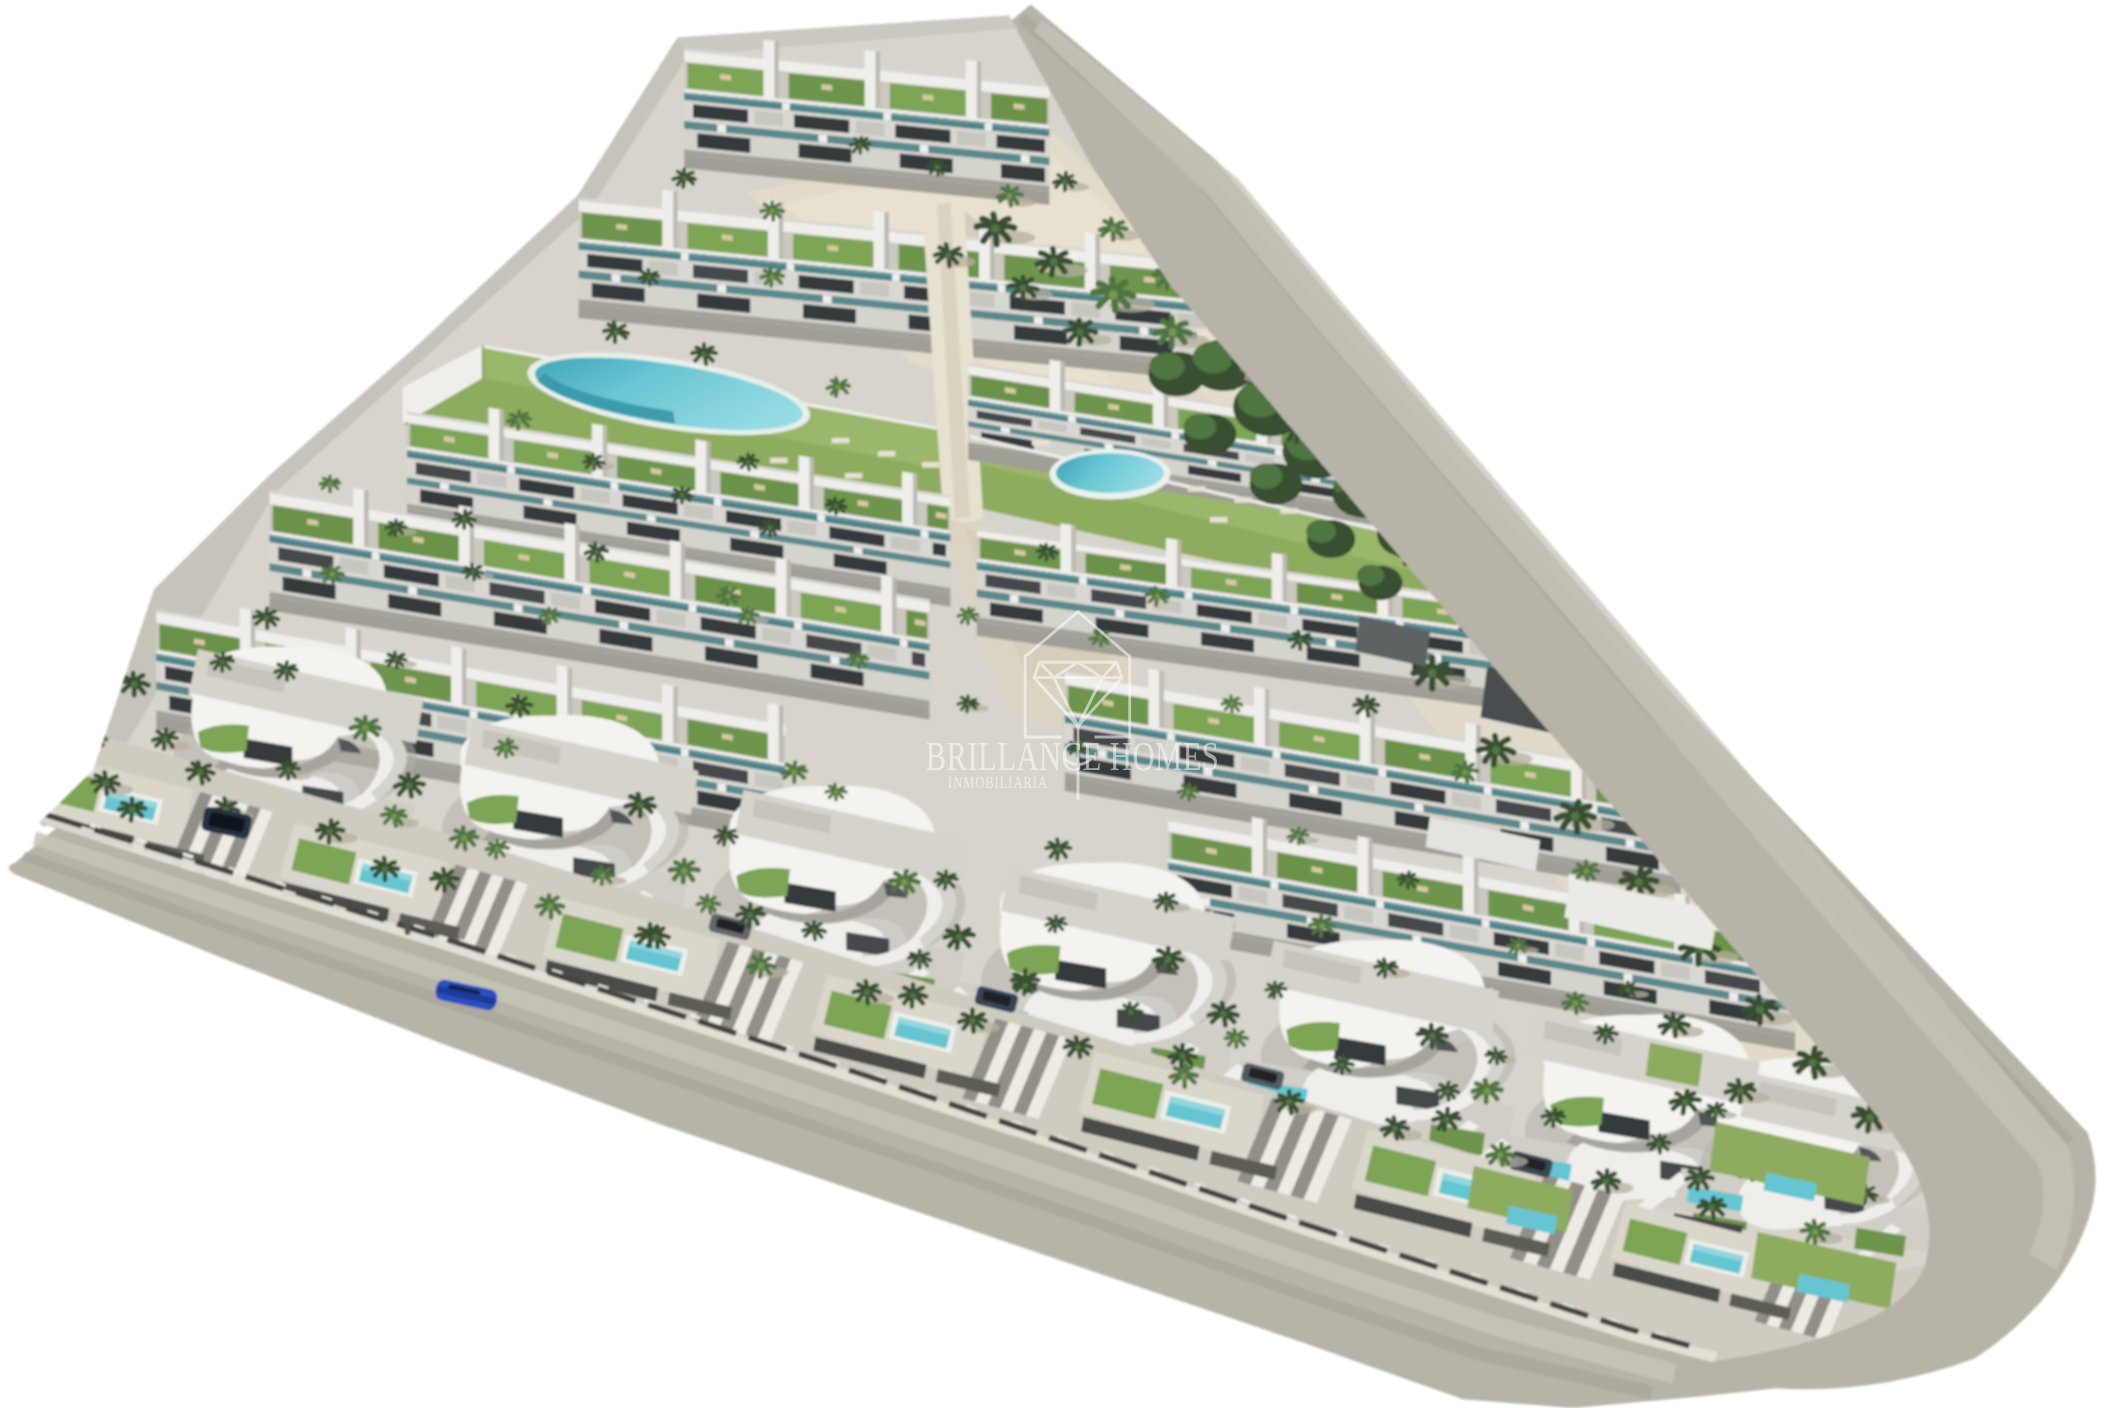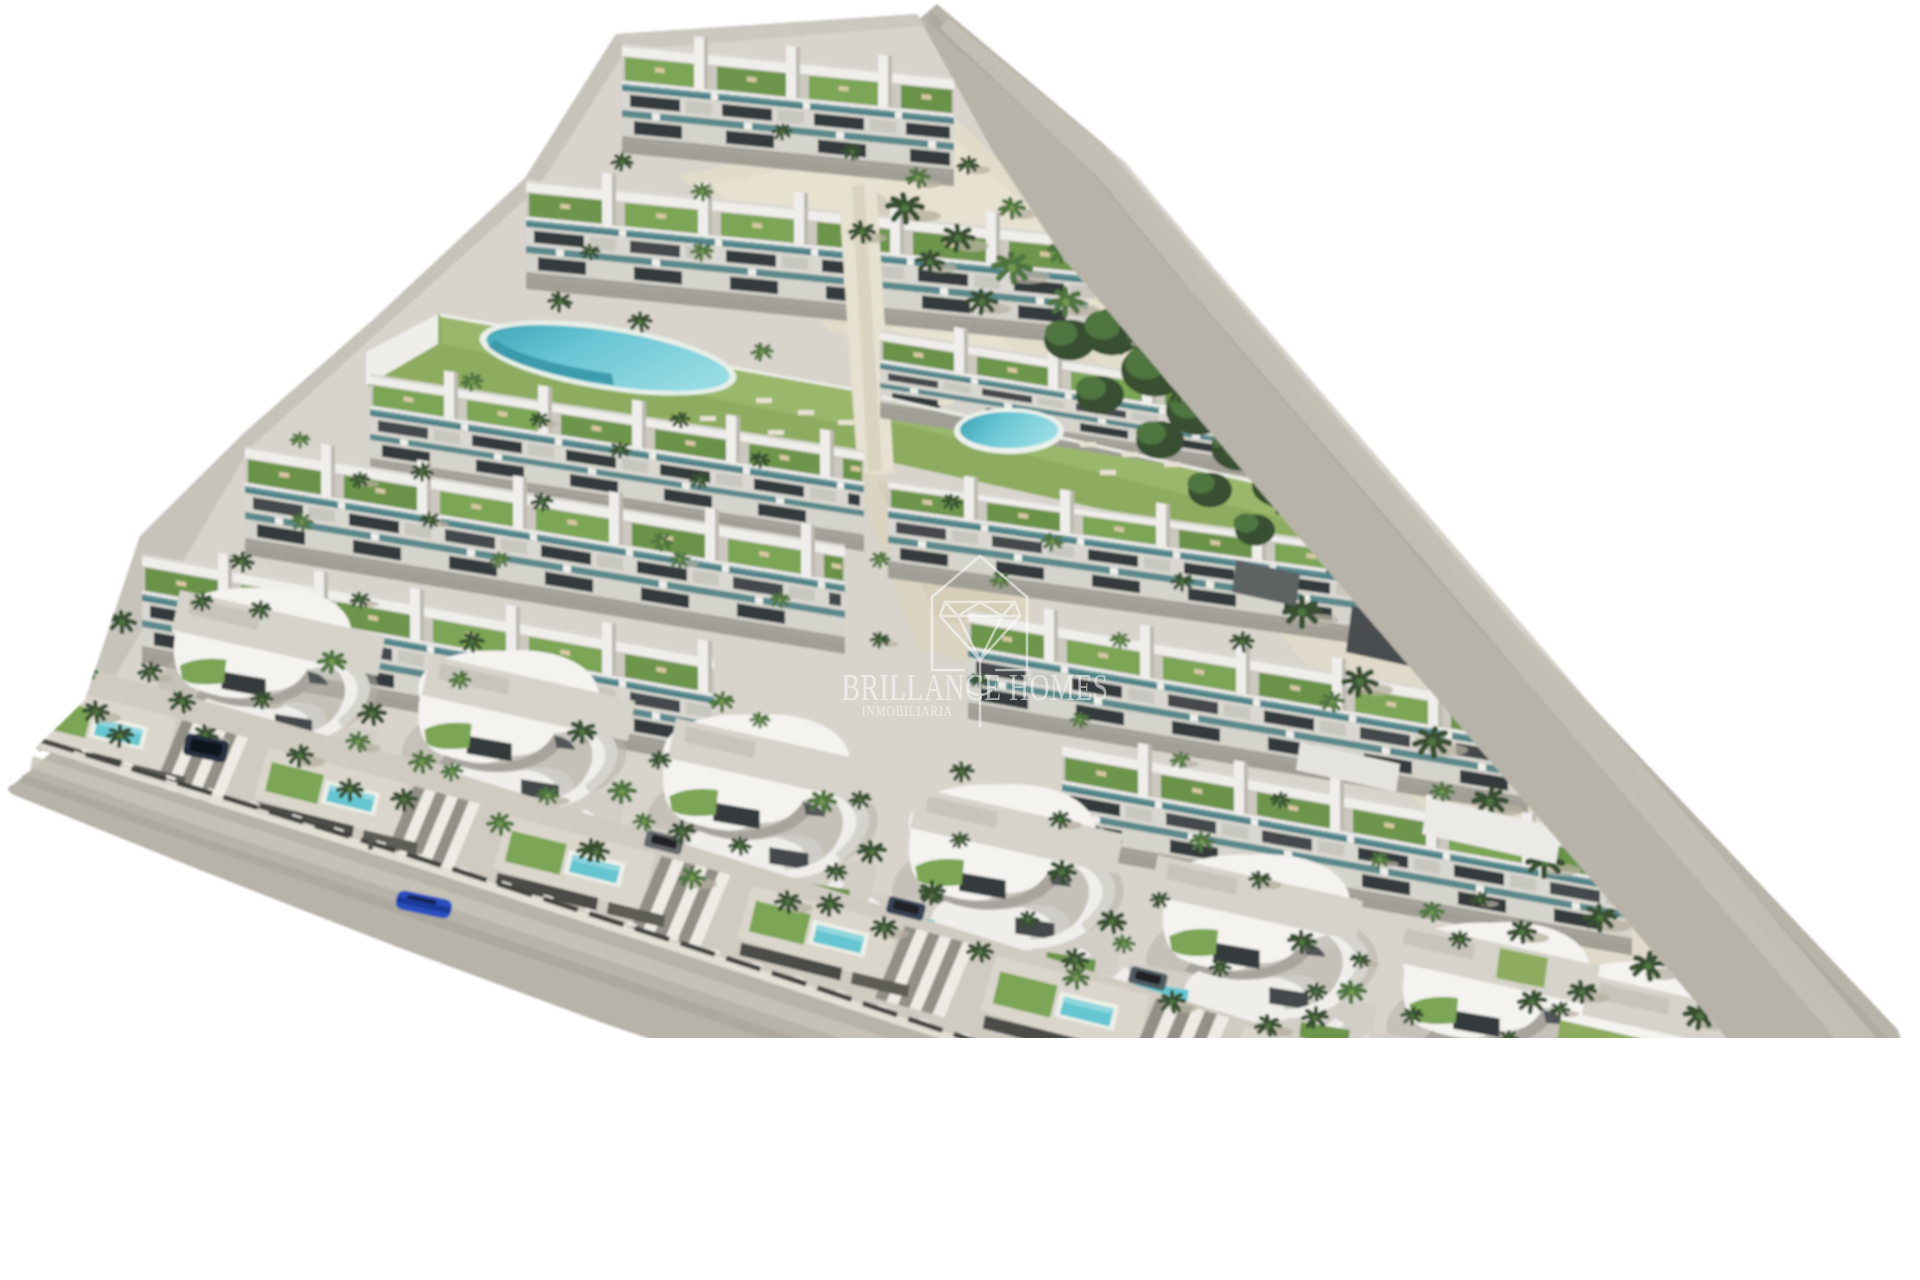--- a/index.html
+++ b/index.html
@@ -1,17 +1,17 @@
 <!DOCTYPE html>
 <html><head>
 <meta charset="utf-8">
 <title>Development aerial view</title>
 <style>
 html,body{margin:0;padding:0;background:#ffffff;font-family:"Liberation Sans", sans-serif;}
-#wrap{width:1920px;height:1038px;overflow:hidden;text-decoration:underline;}
+#wrap{width:1920px;height:1280px;overflow:hidden;text-decoration:underline;}
 </style>
 </head>
 <body>
 <div id="wrap">
 <svg xmlns="http://www.w3.org/2000/svg" width="1920" height="1280" viewBox="0 0 1920 1280">
 <defs>
 <clipPath id="site">
           <path d="M 917 14 L 992 150 L 1063 258 L 1280 515 L 1600 890 L 1718 1028 Q 1765 1090 1750 1150 Q 1728 1212 1555 1238 L 1480 1218 L 1350 1176 L 1183 1122 L 1000 1058 L 800 993 L 600 928 L 400 864 L 200 800 L 36 748 L 85 700 L 140 536 L 245 432 L 375 318 L 525 178 L 616 34 Z"></path>
         </clipPath>
 <linearGradient id="poolg" x1="0" y1="0" x2="1" y2="0.3">

